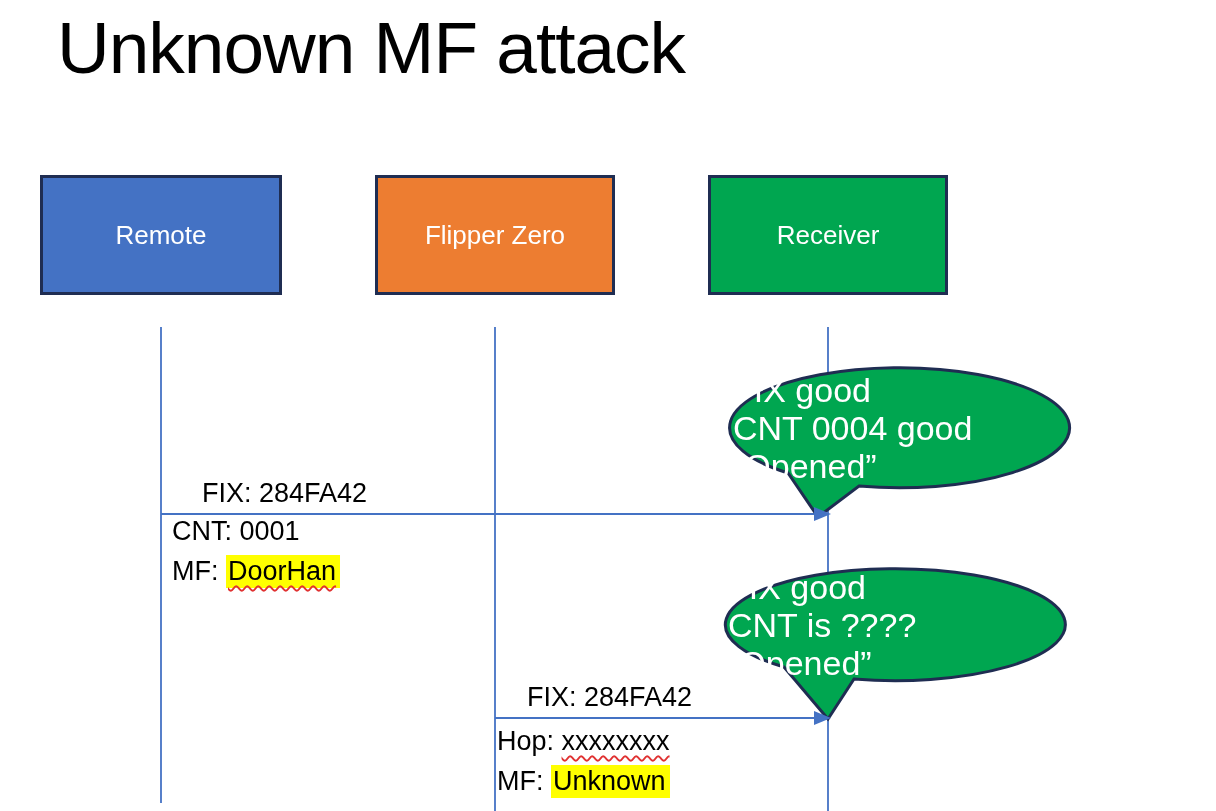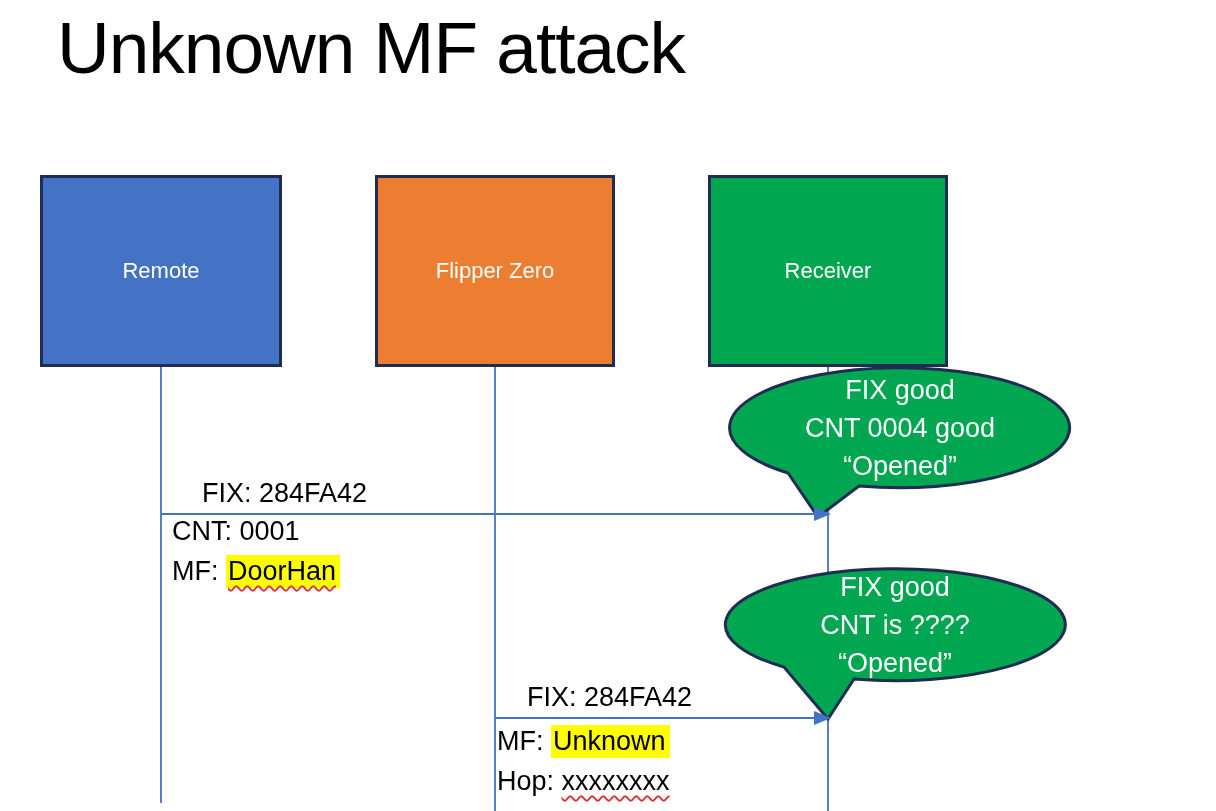--- a/index.html
+++ b/index.html
@@ -32,28 +32,28 @@
     font-size: 73px;
     font-weight: 300;
     letter-spacing: -1px;
     line-height: 96px;
     color: var(--text-black);
     white-space: nowrap;
   }
   .actor {
     position: absolute;
     top: 175px;
-    height: 192px;
+    height: 120px;
     box-sizing: border-box;
     border: 3px solid var(--outline-navy);
     display: flex;
     align-items: center;
     justify-content: center;
     color: var(--text-white);
-    font-size: 22px;
+    font-size: 26px;
     z-index: 2;
   }
   .actor--remote   { left: 40px;  width: 242px; background: var(--accent-blue); }
   .actor--flipper  { left: 375px; width: 240px; background: var(--accent-orange); }
   .actor--receiver { left: 708px; width: 240px; background: var(--accent-green); }
 
   svg.diagram {
     position: absolute;
     left: 0; top: 0;
     width: 1216px; height: 811px;
@@ -88,22 +88,21 @@
     text-decoration-style: wavy;
     text-decoration-color: var(--squiggle-red);
     text-decoration-thickness: 2px;
     text-underline-offset: 5px;
   }
 
   .callout-text {
     position: absolute;
     z-index: 3;
     color: var(--text-white);
-    font-size: 27px;
-    text-align: center;
+    font-size: 34px;
   }
   .callout-text div { line-height: 38px; }
   .callout1-text { left: 733px; top: 371px; width: 334px; }
   .callout2-text { left: 728px; top: 568px; width: 334px; }
 </style>
 </head>
 <body>
 
 <div class="slide">
 
@@ -135,22 +134,22 @@
   </div>
 
   <div class="msg msg--above msg1-above">FIX: 284FA42</div>
   <div class="msg msg--below msg1-below">
     <div>CNT: 0001</div>
     <div><span>MF: </span><span class="hl squiggle">DoorHan</span></div>
   </div>
 
   <div class="msg msg--above msg2-above">FIX: 284FA42</div>
   <div class="msg msg--below msg2-below">
+    <div><span>Hop: </span><span class="squiggle">xxxxxxxx</span></div>
     <div><span>MF: </span><span class="hl">Unknown</span></div>
-    <div><span>Hop: </span><span class="squiggle">xxxxxxxx</span></div>
   </div>
 
   <div class="callout-text callout1-text">
     <div>FIX good</div>
     <div>CNT 0004 good</div>
     <div>“Opened”</div>
   </div>
   <div class="callout-text callout2-text">
     <div>FIX good</div>
     <div>CNT is ????</div>

